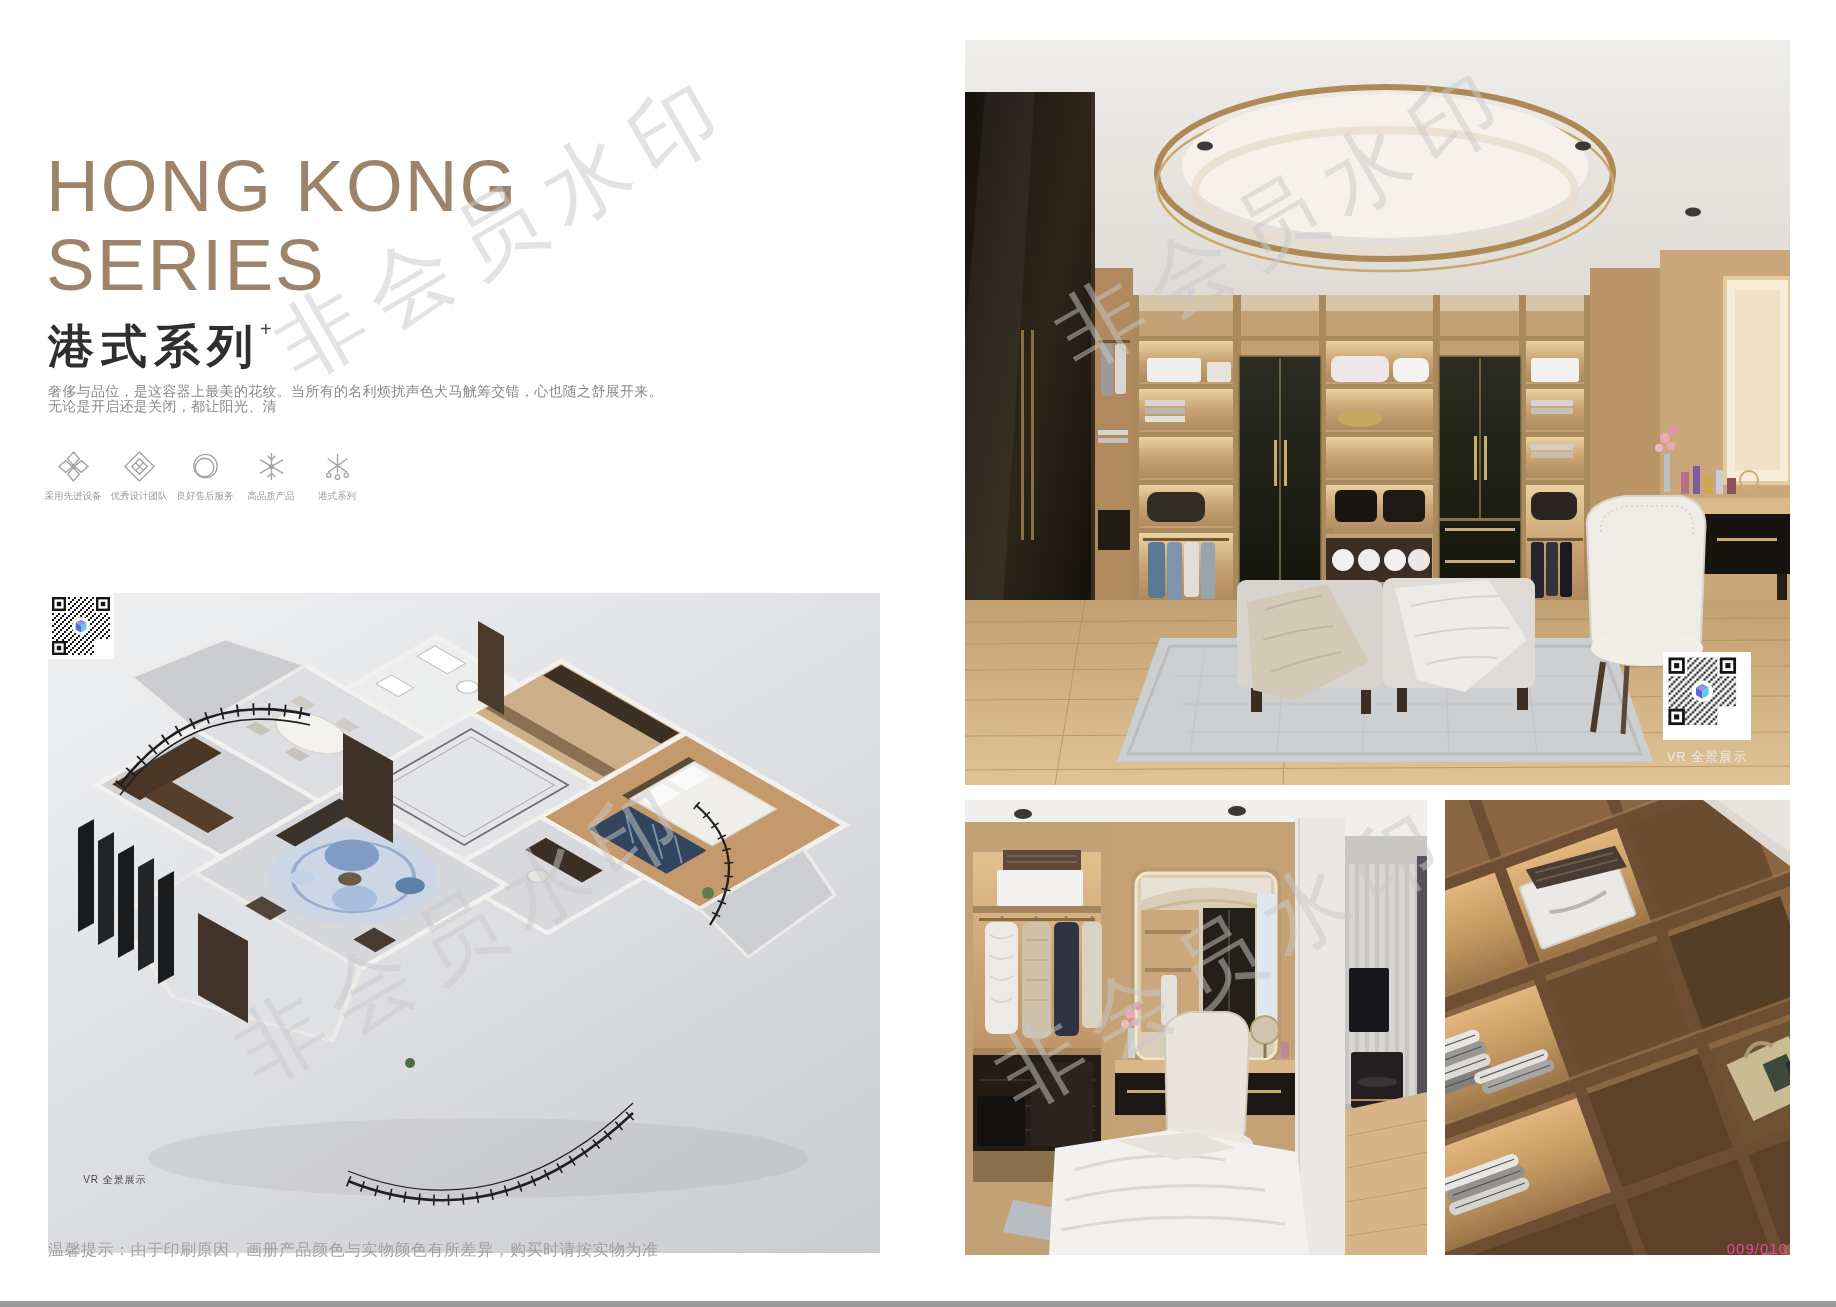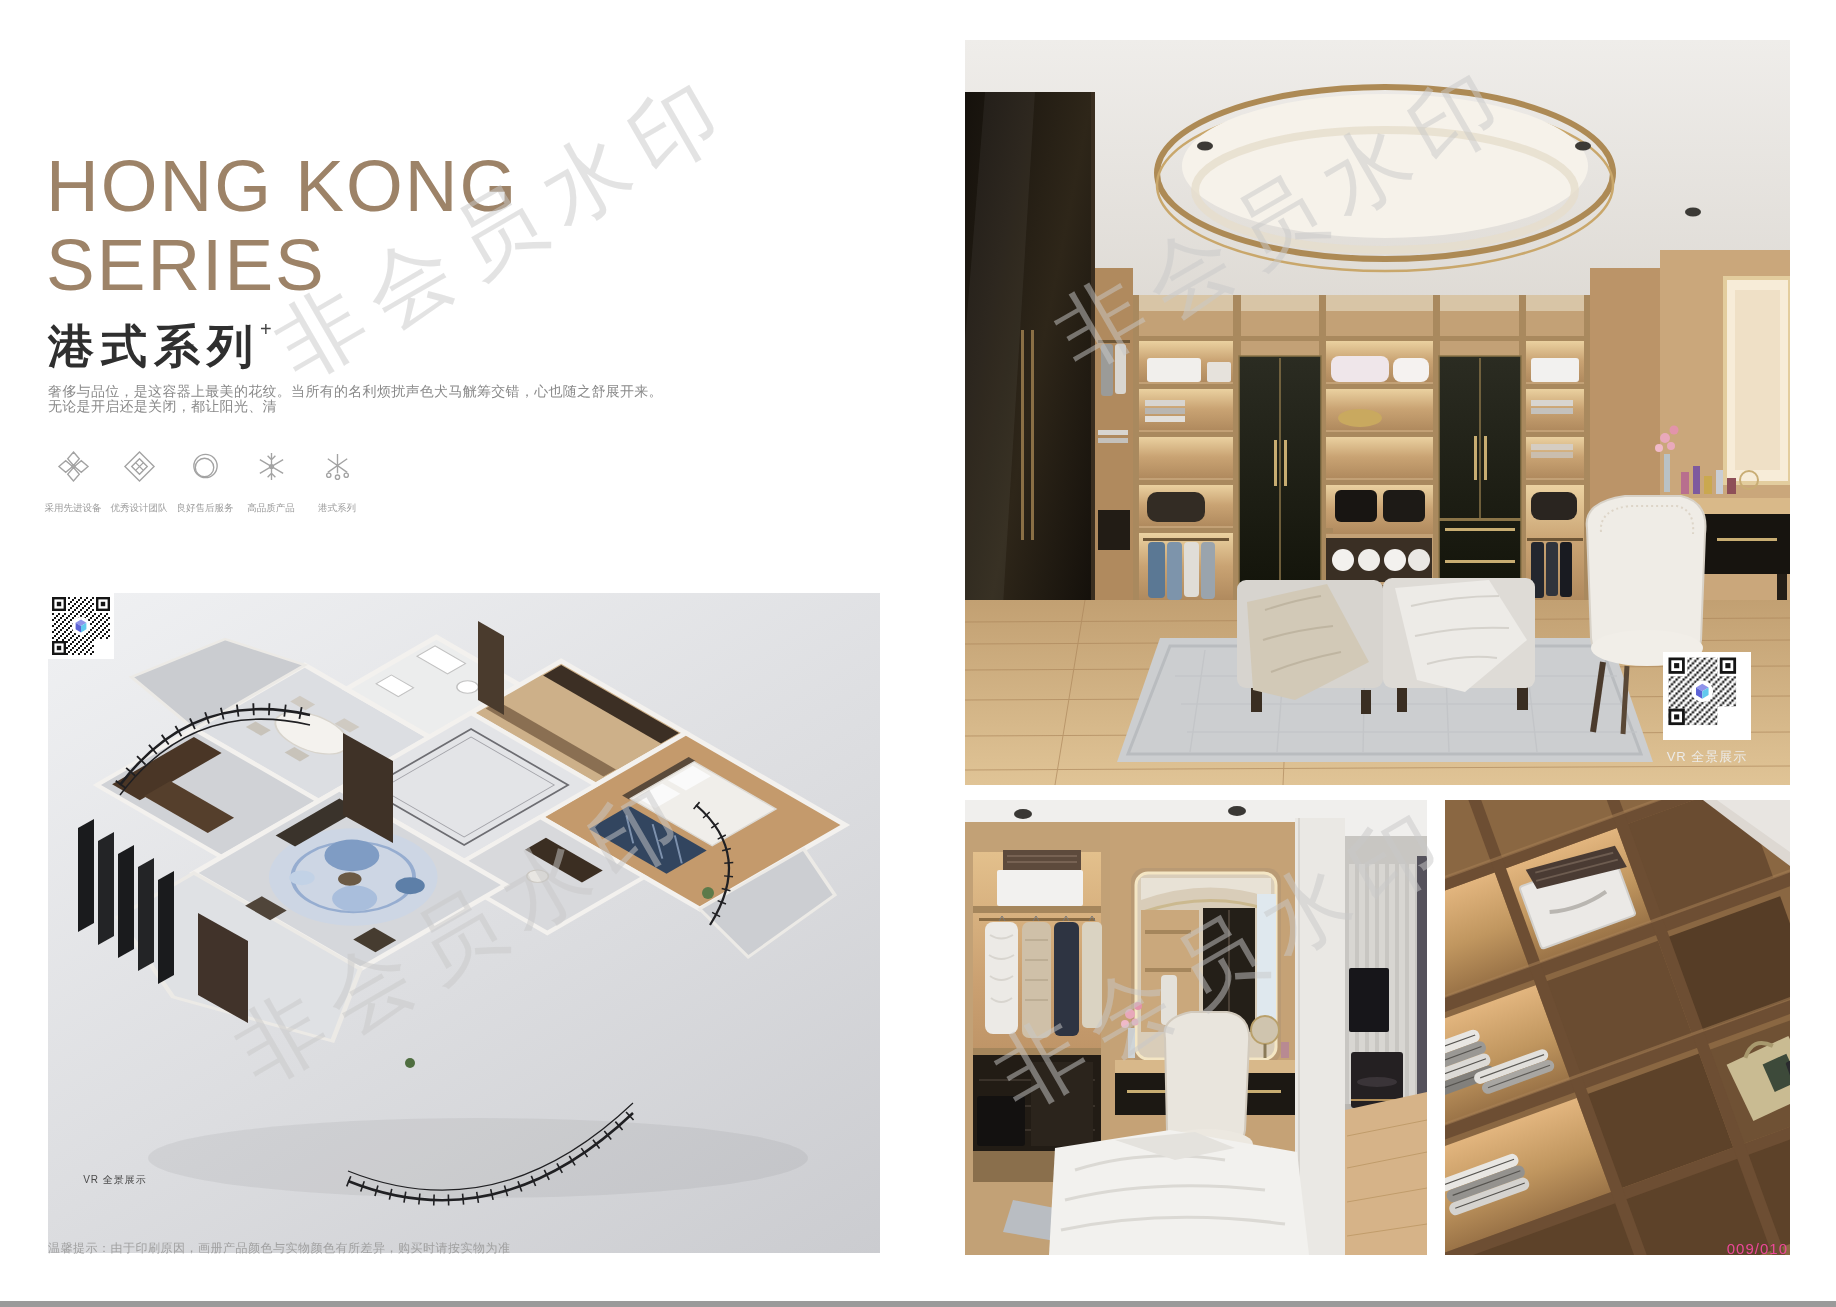--- a/index.html
+++ b/index.html
@@ -11,40 +11,40 @@
   .title-en{position:absolute;left:46px;top:146px;color:#9d8368;font-weight:400;
             font-size:73px;line-height:79px;letter-spacing:2px}
   .title-cn{position:absolute;left:48px;top:316px;color:#2f2f2f;font-size:46px;
             font-weight:600;letter-spacing:7px}
   .title-cn sup{font-size:20px;font-weight:400;color:#444;vertical-align:26px;letter-spacing:0}
   .desc{position:absolute;left:48px;top:384px;width:625px;color:#8a8a8a;
         font-size:14px;line-height:15px;letter-spacing:.3px}
   .features{position:absolute;left:40px;top:450px;display:flex}
   .feature{width:66px;display:flex;flex-direction:column;align-items:center}
   .feature svg{width:33px;height:33px;stroke:#a3a3a3;fill:none;stroke-width:1.4}
-  .feature .flabel{margin-top:19px;font-size:9.5px;color:#9b9b9b;white-space:nowrap}
+  .feature .flabel{margin-top:7px;font-size:9.5px;color:#9b9b9b;white-space:nowrap}
 
   
   .floor-panel{position:absolute;left:48px;top:593px;width:832px;height:660px;
                background:linear-gradient(150deg,#f0f1f3 0%,#dcdde0 55%,#cbccd0 100%);overflow:hidden}
   .floor-panel svg{position:absolute;left:0;top:0}
   .qr-left{position:absolute;left:34px;top:507px;width:66px;height:66px}
   .vr-caption-left{position:absolute;left:6px;top:580px;width:122px;text-align:center;
                    font-size:10px;color:#4a4a4a;letter-spacing:1px}
 
   
   .photo{position:absolute;overflow:hidden;background:#c9b294}
   .photo-main{left:965px;top:40px;width:825px;height:745px}
   .photo-dresser{left:965px;top:800px;width:462px;height:455px}
   .photo-shelf{left:1445px;top:800px;width:345px;height:455px}
   .vr-caption-right{position:absolute;left:676px;top:708px;width:132px;text-align:center;
                     font-size:13px;color:#ecebe9;letter-spacing:1px}
 
   
-  .disclaimer{position:absolute;left:48px;top:1240px;font-size:12px;color:#a0a0a0;letter-spacing:.5px}
+  .disclaimer{position:absolute;left:48px;top:1240px;font-size:16px;color:#a0a0a0;letter-spacing:.5px}
   .page-number{position:absolute;right:48px;top:1240px;font-size:15px;color:#ec4899;letter-spacing:1px}
 
   
   .watermark{position:absolute;z-index:10;font-size:86px;letter-spacing:16px;color:#c9c9c9;
              opacity:.5;white-space:nowrap;transform:rotate(-30deg);transform-origin:0 0;
              pointer-events:none;font-weight:400}
   .wm1{left:255px;top:305px}
   .wm2{left:1035px;top:295px}
   .wm3{left:215px;top:1010px}
   .wm4{left:975px;top:1035px}

